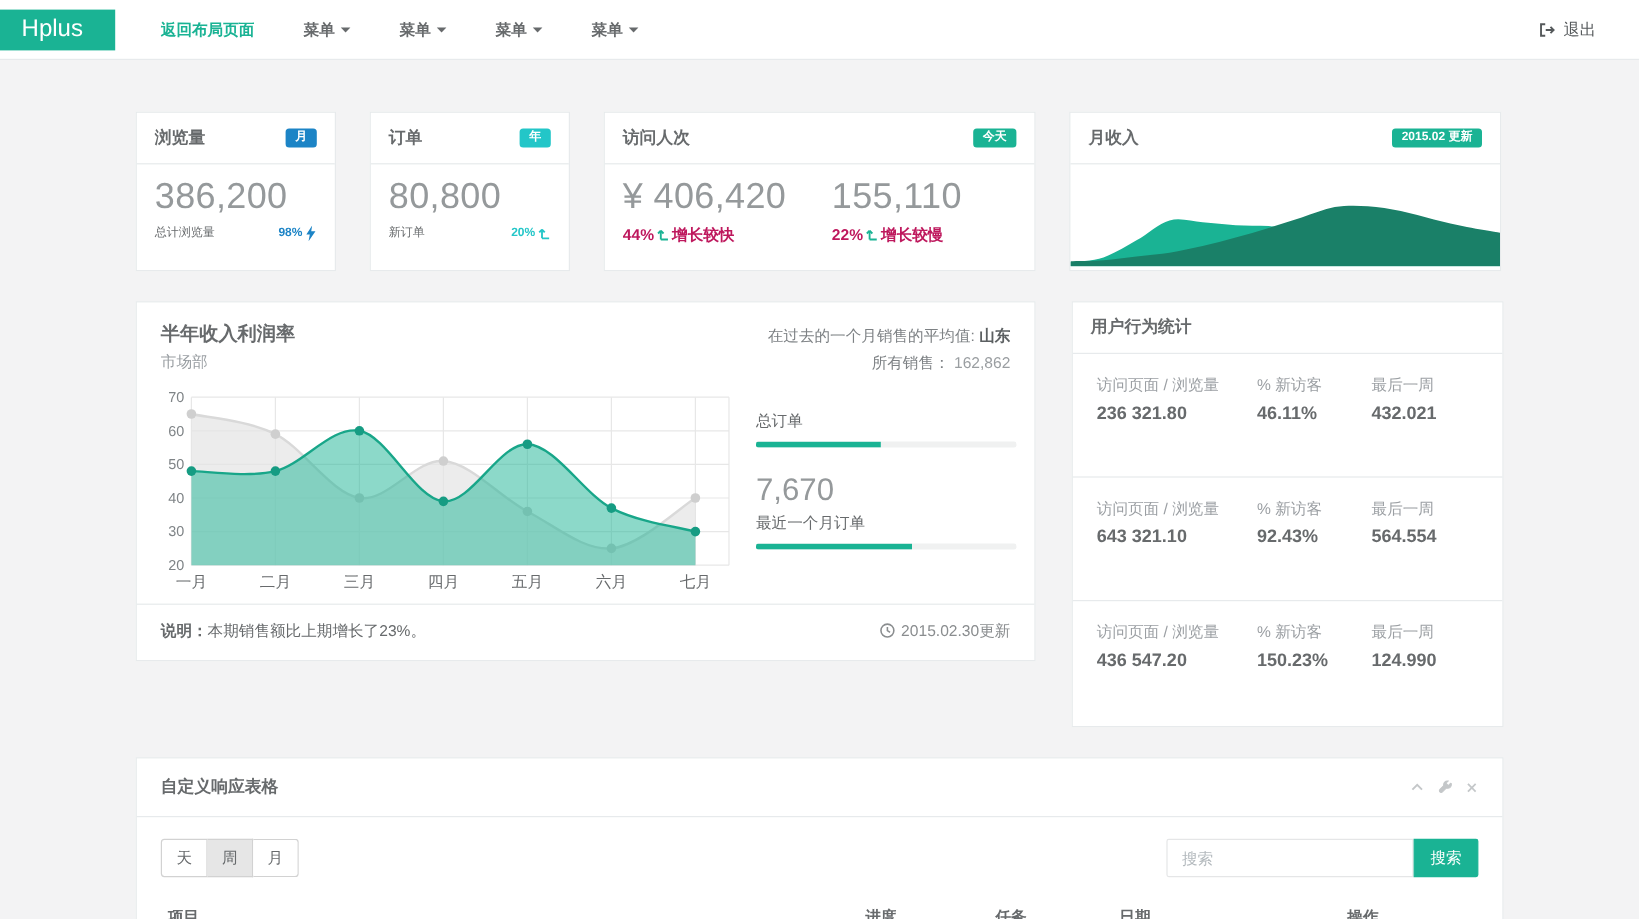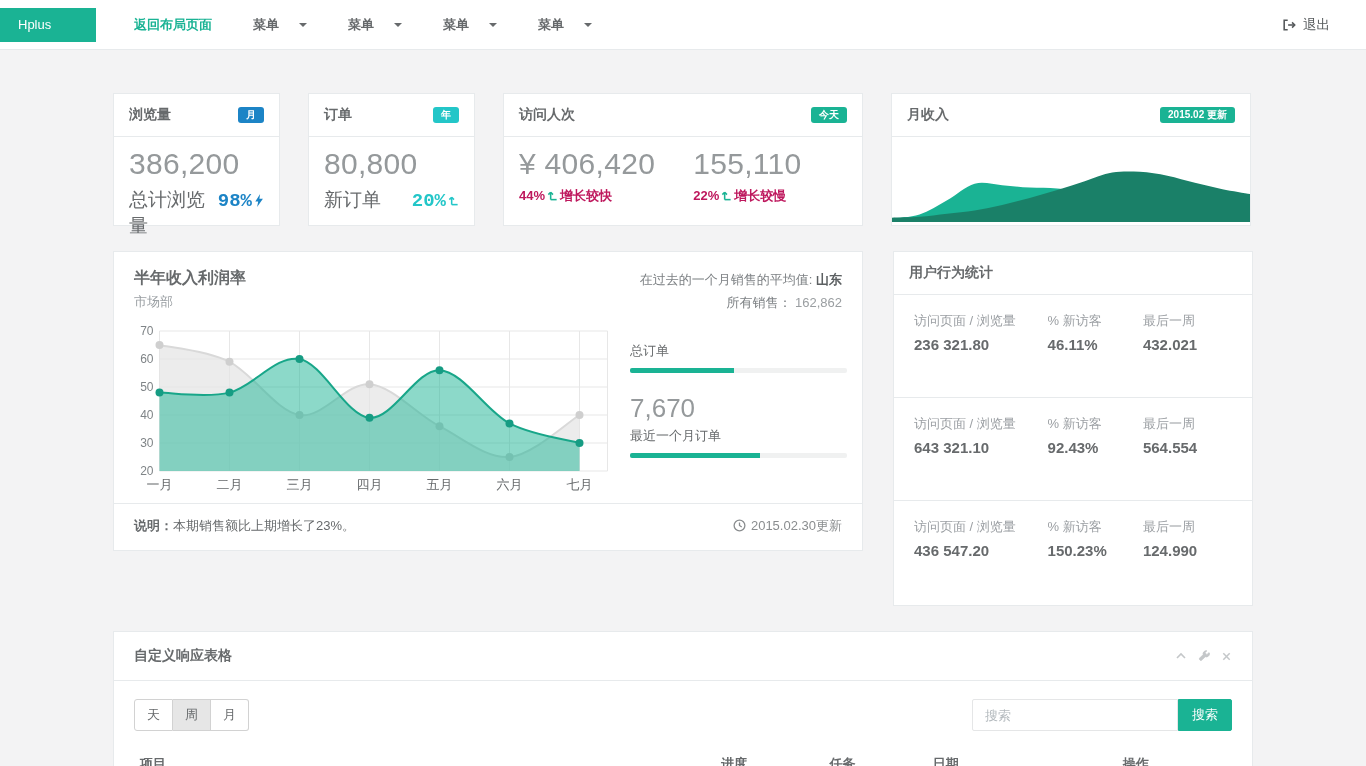--- a/index.html
+++ b/index.html
@@ -4,23 +4,23 @@
 <style>
   * { box-sizing: border-box; margin: 0; padding: 0; }
   html,body { width:1366px; height:766px; overflow:hidden; }
   body {
     background:#f3f3f4;
     font-family:"Liberation Sans","DejaVu Sans",sans-serif;
     font-size:13px; color:#676a6c;
   }
   
   .navbar { height:50px; background:#fff; border-bottom:1px solid #e7eaec; display:flex; align-items:center; }
-  .brand { width:96px; height:34px; background:#1ab394; color:#fff; font-size:13px; display:flex; align-items:center; padding-left:18px; font-weight:500; flex:none; }
+  .brand { width:96px; height:34px; background:#1ab394; color:#fff; font-size:20px; display:flex; align-items:center; padding-left:18px; font-weight:500; flex:none; }
   .back-link { color:#1ab394; font-weight:bold; margin-left:38px; text-decoration:none; }
-  .menu { color:#676a6c; font-weight:bold; margin-left:41px; cursor:pointer; display:inline-flex; align-items:center; gap:20px; }
+  .menu { color:#676a6c; font-weight:bold; margin-left:41px; cursor:pointer; display:inline-flex; align-items:center; gap:5px; }
   .caret { width:0; height:0; border-left:4px solid transparent; border-right:4px solid transparent; border-top:4px solid #676a6c; display:inline-block; }
   .nav-spacer { flex:1; }
   .logout { color:#55595b; margin-right:36px; display:inline-flex; align-items:center; gap:7px; text-decoration:none; font-size:13.5px; }
   .logout svg { stroke:#55595b; }
 
   
   .wrapper { width:1140px; margin:0 auto; padding-top:43px; }
   .row { display:flex; }
   .row1 { gap:28px; }
   .row2 { gap:30px; margin-top:25px; }
@@ -29,21 +29,21 @@
   .ibox { background:#fff; border:1px solid #e7eaec; }
 
   
   .stat { width:167px; height:133px; }
   .stat.wide { width:360px; }
   .ibox-title { padding:12px 15px; border-bottom:1px solid #e7eaec; display:flex; justify-content:space-between; align-items:center; }
   .ibox-title h5 { font-size:14px; font-weight:bold; color:#676a6c; }
   .badge { color:#fff; font-size:10px; font-weight:bold; padding:3px 8px; border-radius:3px; line-height:1; white-space:nowrap; }
   .stat-body { padding:10px 15px 12px; }
   .big-num { font-size:30px; font-weight:400; color:#95999b; line-height:1.15; margin-bottom:5px; letter-spacing:.3px; }
-  .stat-row { display:flex; justify-content:space-between; align-items:baseline; font-size:19px;font-family:Liberation Mono, monospace; }
+  .stat-row { display:flex; justify-content:space-between; align-items:baseline; font-size:10px; }
   .metric { font-weight:bold; display:inline-flex; align-items:center; gap:2px; }
   .c-blue { color:#1c84c6; } .c-info { color:#23c6c8; }
   .visits-body { display:flex; gap:38px; padding:10px 15px 12px; }
   .metric-line { font-size:13px; font-weight:bold; color:#be185d; margin-top:2px; display:flex; align-items:center; gap:2px; }
   .income-body { height:85px; overflow:hidden; }
   .income-body svg { display:block; }
 
   
   .main-card { width:750px; height:300px; }
   .main-head { padding:16px 20px 4px; display:flex; justify-content:space-between; }

